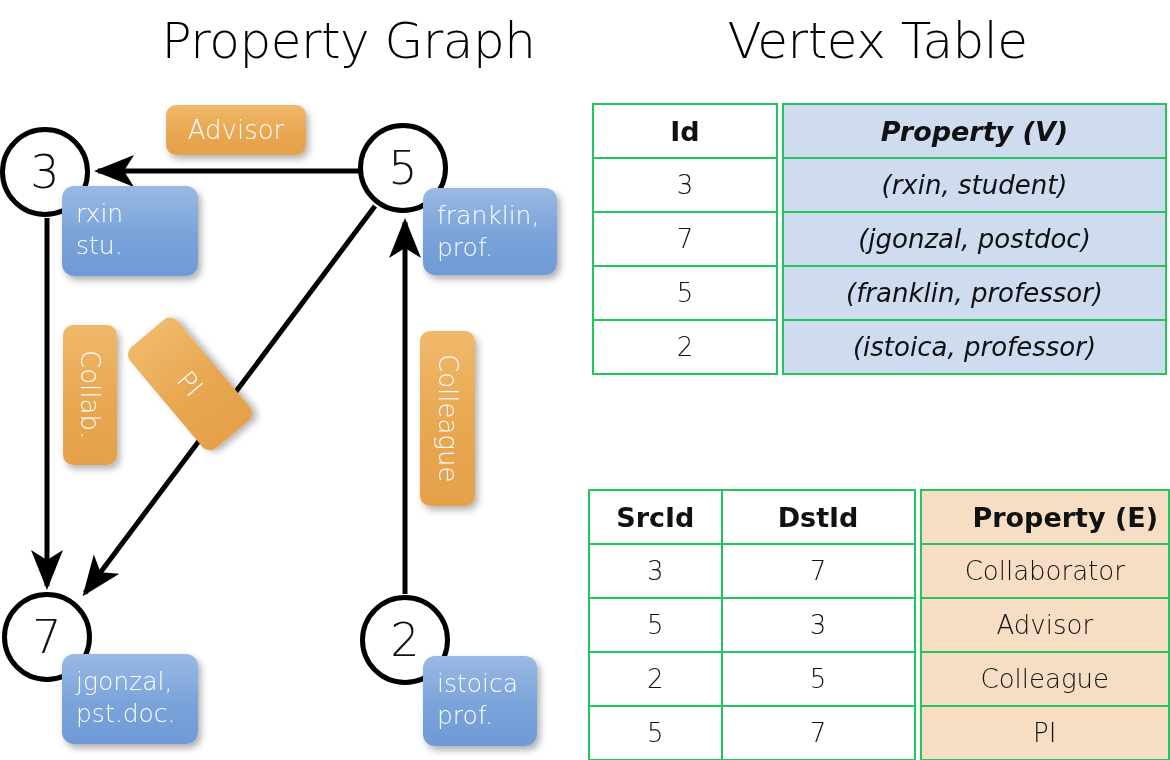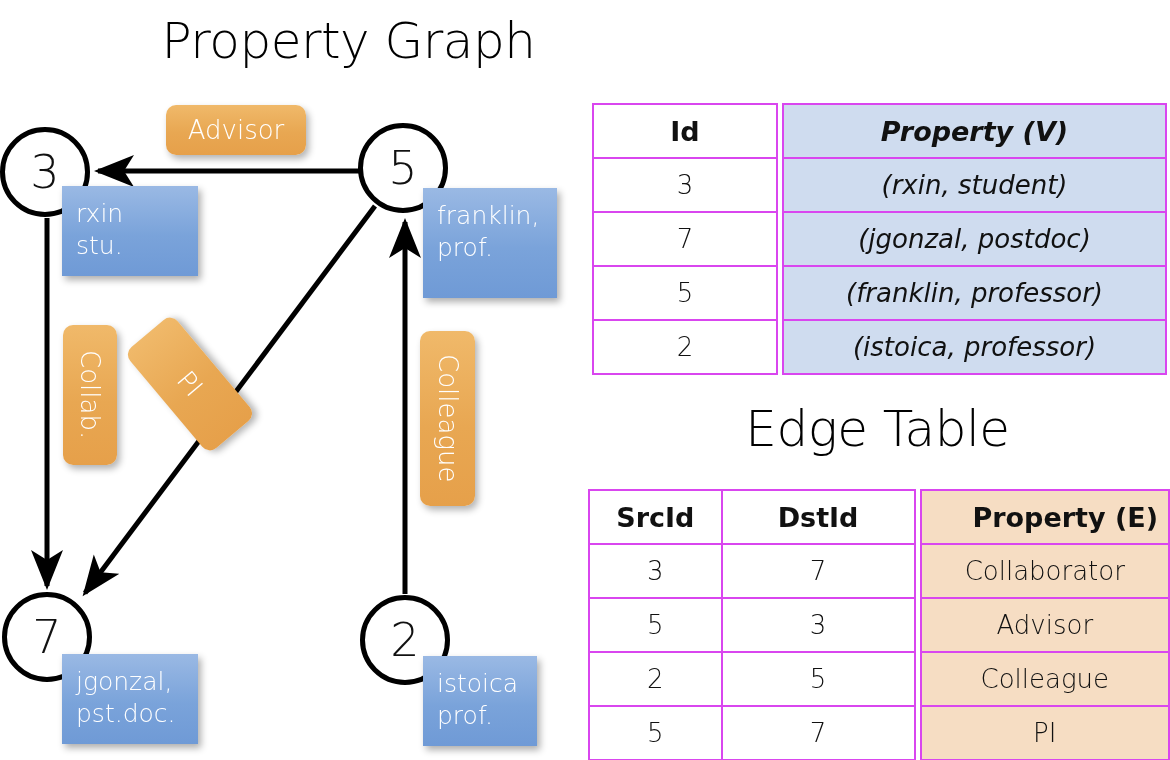--- a/index.html
+++ b/index.html
@@ -45,21 +45,21 @@
     display: flex; align-items: center; justify-content: center;
     font-family: "DejaVu Sans", sans-serif;
     font-weight: 300;
     font-size: 46px;
     color: #111111;
     z-index: 3;
   }
 
   .prop-box {
     position: absolute;
-    border-radius: 0;
+    border-radius: 12px;
     background: linear-gradient(180deg, #9ab9e4 0%, #7aa3da 55%, #6f9ad6 100%);
     box-shadow: 3px 4px 7px rgba(0,0,0,0.32);
     color: #ffffff;
     font-family: "DejaVu Sans", sans-serif;
     font-weight: 300;
     font-size: 25px;
     line-height: 1.28;
     padding: 12px 14px 10px 14px;
     z-index: 4;
   }
@@ -88,21 +88,21 @@
   }
 
   
   .tbl {
     position: absolute;
     border-collapse: collapse;
     font-family: "DejaVu Sans", sans-serif;
     font-weight: 300;
   }
   .tbl td, .tbl th {
-    border: 2px solid #d946ef;
+    border: 2px solid #22c55e;
     text-align: center;
     font-weight: 300;
     font-size: 26px;
     color: #111111;
     padding: 0;
     height: 54px;
   }
   .tbl th { font-weight: 700; font-size: 27px; }
   .cell-key { background: #ffffff; }
   .cell-prop-v { background: #cfdcef; font-style: italic; }
@@ -111,21 +111,21 @@
 
   #vertex-table { left: 592px; top: 103px; }
   #edge-table   { left: 588px; top: 489px; }
 </style>
 </head>
 <body>
 
 <div id="page">
 
   <div class="title" id="title-property-graph">Property Graph</div>
-  <div class="title" id="title-edge-table">Edge Table</div>
+  <div class="title" id="title-vertex-table">Vertex Table</div>
 
   <div id="graph-panel">
 
     <svg id="graph-svg" viewBox="0 0 585 760">
       <defs>
         <marker id="arrowhead" markerWidth="9" markerHeight="9" refX="7.2" refY="3.2" orient="auto" markerUnits="strokeWidth">
           <path d="M0,0 L8,3.2 L0,6.4 L2,3.2 Z" fill="#000000"></path>
         </marker>
       </defs>
 
@@ -141,21 +141,21 @@
     <div class="node-circle" style="left:0px; top:127px;">3</div>
     <div class="node-circle" style="left:358px; top:123px;">5</div>
     <div class="node-circle" style="left:2px; top:592px;">7</div>
     <div class="node-circle" style="left:360px; top:595px;">2</div>
 
     <div class="prop-box" style="left:62px; top:186px; width:136px; height:90px;">
       <div>rxin</div>
       <div>stu.</div>
     </div>
 
-    <div class="prop-box" style="left:423px; top:188px; width:134px; height:110px;">
+    <div class="prop-box" style="left:423px; top:188px; width:134px; height:87px;">
       <div>franklin,</div>
       <div>prof.</div>
     </div>
 
     <div class="prop-box" style="left:62px; top:654px; width:136px; height:90px;">
       <div>jgonzal,</div>
       <div>pst.doc.</div>
     </div>
 
     <div class="prop-box" style="left:423px; top:656px; width:114px; height:90px;">

